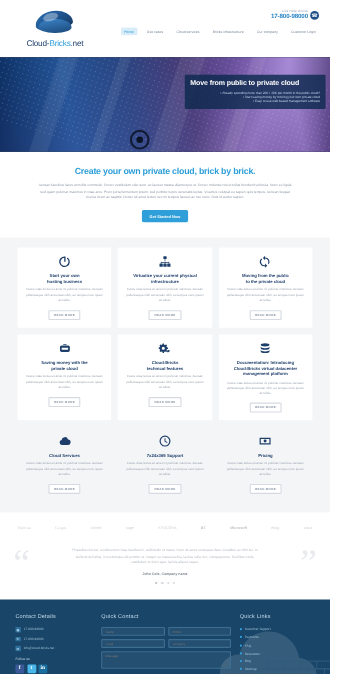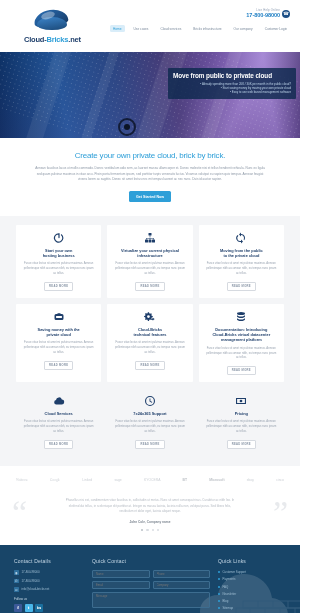--- a/index.html
+++ b/index.html
@@ -6,21 +6,21 @@
   html,body{width:300px;height:613px;overflow:hidden}
   body{font-family:"Liberation Sans",sans-serif;background:#fff;font-size:4px;color:#555}
 
   
   .header{height:52px;background:#fff;position:relative}
   .logo{position:absolute;left:24px;top:8px;display:flex;flex-direction:column;align-items:center}
   .logo-mark{width:40px;height:26px;position:relative}
   .cloud-a{position:absolute;left:2px;top:2px;width:34px;height:17px;background:linear-gradient(150deg,#2a6fb5 0%,#1e4f86 60%,#16375f 100%);border-radius:50% 50% 45% 45%/70% 70% 30% 30%;transform:rotate(-8deg)}
   .cloud-b{position:absolute;left:5px;top:9px;width:30px;height:13px;background:linear-gradient(170deg,#3d86cc,#1a4877);border-radius:50% 50% 48% 48%/60% 60% 40% 40%}
   .cloud-hl{position:absolute;left:9px;top:4px;width:14px;height:7px;background:rgba(255,255,255,.35);border-radius:50%;transform:rotate(-16deg)}
-  .logo-txt{font-size:7.5px;font-weight:bold;letter-spacing:-.2px;color:#1f3f6b;white-space:nowrap;margin-top:1px}
+  .logo-txt{font-size:7.5px;font-weight:normal;letter-spacing:-.2px;color:#1f3f6b;white-space:nowrap;margin-top:1px}
   .logo-txt .b{color:#2e9fd8}
   .logo-txt .n{color:#1f3f6b}
 
   .helpbox{position:absolute;right:10px;top:9px;display:flex;align-items:center;gap:2px}
   .helptexts{text-align:right;line-height:1.15}
   .help-label{font-size:2.8px;color:#8c9bb0;letter-spacing:.2px}
   .help-phone{font-size:5.6px;font-weight:bold;color:#1f7fc4;letter-spacing:-.1px}
   .help-circle{width:8px;height:8px;border-radius:50%;background:#1d4f86;display:flex;align-items:center;justify-content:center;color:#fff;font-size:4.5px}
 
   .nav{position:absolute;left:110px;top:25px;display:flex;gap:6px;align-items:center}
@@ -37,21 +37,21 @@
   .ring{position:absolute;border-radius:50%}
   .ring-dark{left:118px;top:66px;width:18px;height:18px;border:2.2px solid rgba(12,20,40,.85)}
   .ring-dark:after{content:"";position:absolute;left:4px;top:4px;right:4px;bottom:4px;border-radius:50%;background:#0b1426}
 
   .hero-panel{position:absolute;right:4px;top:16px;width:128px;background:rgba(13,42,78,.82);padding:4px 5px 5px;border-radius:1px}
   .hero-title{font-size:6.4px;font-weight:bold;color:#fff;line-height:1.1;margin-bottom:2.5px;letter-spacing:-.1px}
   .hero-li{font-size:2.9px;color:#bcd3e8;line-height:1.45;text-align:right;white-space:nowrap;overflow:hidden}
 
   
   .intro{padding:13px 30px 14px;text-align:center;background:#fff}
-  .intro h2{font-size:8px;font-weight:normal;color:#2e9fd8;letter-spacing:-.2px;margin-bottom:6px}
+  .intro h2{font-size:8px;font-weight:bold;color:#2e9fd8;letter-spacing:-.2px;margin-bottom:6px}
   .intro p{font-size:3.1px;line-height:1.85;color:#8d98a6;margin:0 auto;max-width:232px}
   .btn-primary{display:inline-block;margin-top:8px;background:#2e9fd8;color:#fff;font-size:3.6px;font-weight:bold;padding:3.4px 7px;border:none;border-radius:1.5px;cursor:pointer}
 
   
   .services{background:#f4f5f7;padding:9px 16px 10px}
   .srow{display:flex;gap:6px;margin-bottom:6px}
   .srow:last-child{margin-bottom:0}
   .card{flex:1;background:#fff;border-radius:1px;padding:7px 6px 7px;text-align:center;display:flex;flex-direction:column;align-items:center}
   .srow.plain .card{background:transparent}
   .icon{width:12px;height:12px;margin-bottom:4px;color:#1f3f6b;display:flex;align-items:center;justify-content:center}

